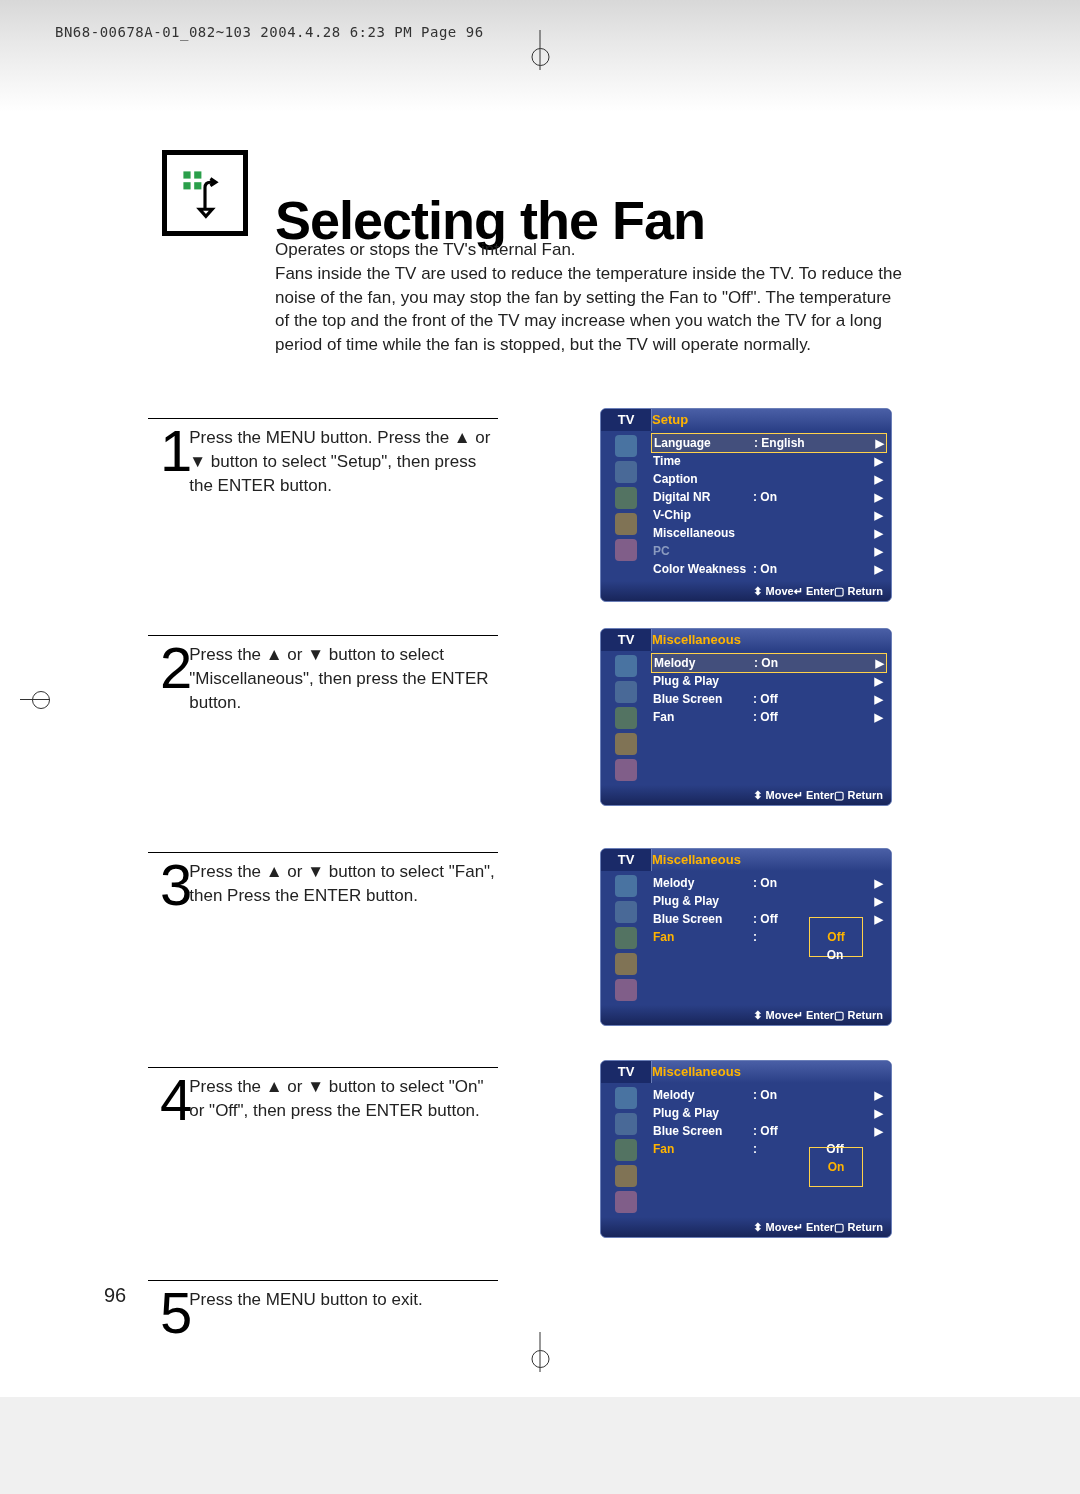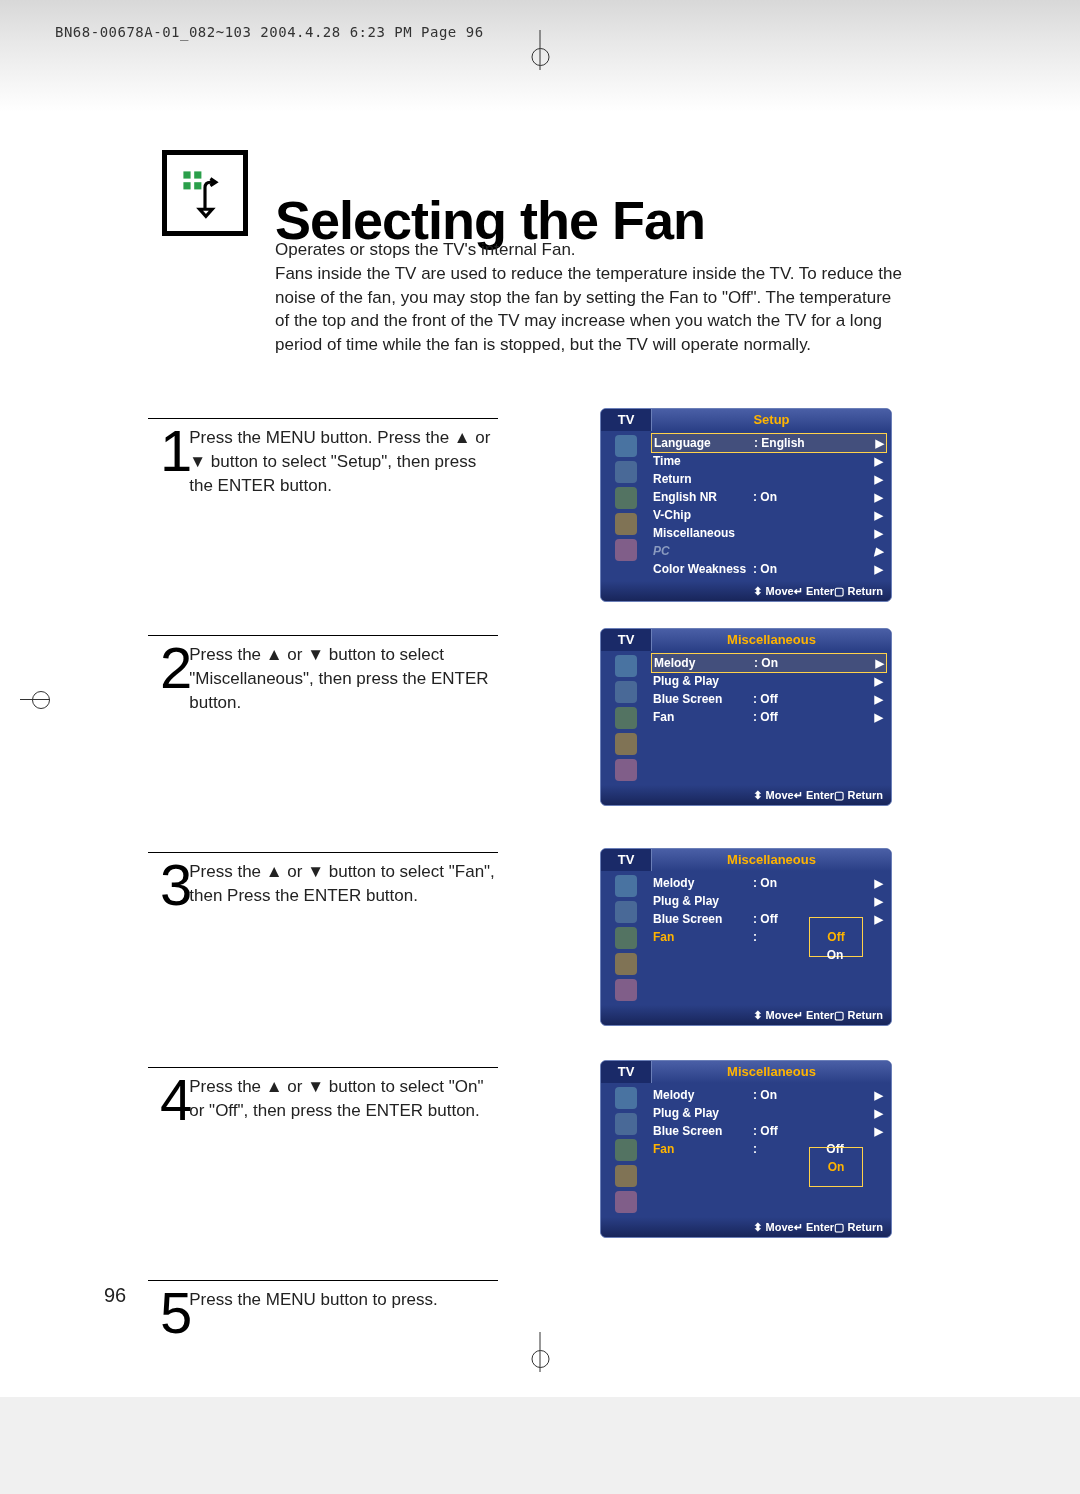--- a/index.html
+++ b/index.html
@@ -17,33 +17,33 @@
 .intro { position:absolute; top:238px; left:275px; width:635px; font-size:17px; color:#222; line-height:1.4; }
 .step-row { position:absolute; left:160px; width:335px; }
 .step-row.s1 { top:418px; } .step-row.s2 { top:635px; } .step-row.s3 { top:852px; } .step-row.s4 { top:1067px; } .step-row.s5 { top:1280px; }
 .step-line { border-top:1px solid #000; height:1px; width:350px; margin-bottom:6px; margin-left:-12px; }
 .step-num { font-size:58px; font-weight:200; color:#000; float:left; line-height:0.85; font-family:"Arial Narrow",Arial; letter-spacing:-3px; }
 .step-text { font-size:17px; color:#222; margin-left:22px; line-height:1.4; }
 .menu { position:absolute; left:600px; width:290px; background:#2a3f86; border:1px solid #6b7fb8; border-radius:6px; overflow:hidden; font-size:13px; color:#fff; }
 .menu.m1 { top:408px; } .menu.m2 { top:628px; } .menu.m3 { top:848px; } .menu.m4 { top:1060px; }
 .menu-head { display:flex; height:22px; background:linear-gradient(#3a4f96,#24347a); }
 .menu-tv { width:50px; background:#1a2a68; text-align:center; font-weight:bold; line-height:22px; border-right:1px solid #6b7fb8; font-size:13px; }
-.menu-title { flex:1; text-align:center; font-weight:bold; line-height:22px; color:#ffb400; background:linear-gradient(#4a5fa6,#2a3f86); }
+.menu-title { flex:1; text-align:left; font-weight:bold; line-height:22px; color:#ffb400; background:linear-gradient(#4a5fa6,#2a3f86); }
 .menu-body { display:flex; }
 .menu-icons { width:50px; padding:4px 0; display:flex; flex-direction:column; gap:4px; align-items:center; }
 .micon { width:22px; height:22px; border-radius:4px; opacity:0.65; }
 .micon.i1{background:#5a8faf}.micon.i2{background:#5a7f9f}.micon.i3{background:#6a8f4f}.micon.i4{background:#af8f3a}.micon.i5{background:#af6f8a}
 .menu-items { flex:1; padding:3px 6px 3px 2px; }
 .mrow { display:flex; height:18px; align-items:center; font-weight:bold; font-size:12px; position:relative; }
 .mrow.hl { border:1.5px solid #ffd24a; background:rgba(255,200,60,0.12); margin:-1px -2px; padding:0 2px; }
 .mlabel { width:100px; }
 .mval { width:60px; }
 .marrow { position:absolute; right:2px; color:#fff; font-size:11px; }
 .mrow.yellow .mlabel { color:#ffb400; }
-.mrow.grey { color:#8a9abf;font-style:italic; }
+.mrow.grey { color:#8a9abf; }
 .optbox { width:48px; text-align:center; padding:12px 2px; margin-left:-4px; }
 .optbox.sel { border:1.5px solid #ffd24a; color:#ffb400; }
 .menu-foot { display:flex; height:20px; background:linear-gradient(#2a3f86,#18255a); justify-content:flex-end; padding-right:8px; align-items:center; font-size:11px; font-weight:bold; }
 .fitem { display:flex; align-items:center; gap:3px; }
 .page-num { position:absolute; bottom:90px; left:104px; font-size:20px; color:#222; }
 </style>
 </head>
 <body>
 
 <div class="page">
@@ -81,21 +81,21 @@
       <div class="step-text">Press the ▲ or ▼ button to select "Fan", then Press the ENTER button.</div>
     </div>
   <div class="step-row s4">
       <div class="step-line"></div>
       <div class="step-num">4</div>
       <div class="step-text">Press the ▲ or ▼ button to select "On" or "Off", then press the ENTER button.</div>
     </div>
   <div class="step-row s5">
       <div class="step-line"></div>
       <div class="step-num">5</div>
-      <div class="step-text">Press the MENU button to press.</div>
+      <div class="step-text">Press the MENU button to exit.</div>
     </div>
 
   <div class="menu m1" id="menu1">
       <div class="menu-head">
         <div class="menu-tv">TV</div>
         <div class="menu-title">Setup</div>
       </div>
       <div class="menu-body">
         <div class="menu-icons">
           <div class="micon i1"></div>
@@ -109,26 +109,26 @@
             <span class="mlabel">Language</span>
             <span class="mval">: English</span>
             <span class="marrow">▶</span>
           </div>
           <div class="mrow">
             <span class="mlabel">Time</span>
             <span class="mval"></span>
             <span class="marrow">▶</span>
           </div>
           <div class="mrow">
-            <span class="mlabel">Return</span>
-            <span class="mval"></span>
-            <span class="marrow">▶</span>
-          </div>
-          <div class="mrow">
-            <span class="mlabel">English NR</span>
+            <span class="mlabel">Caption</span>
+            <span class="mval"></span>
+            <span class="marrow">▶</span>
+          </div>
+          <div class="mrow">
+            <span class="mlabel">Digital NR</span>
             <span class="mval">: On</span>
             <span class="marrow">▶</span>
           </div>
           <div class="mrow">
             <span class="mlabel">V-Chip</span>
             <span class="mval"></span>
             <span class="marrow">▶</span>
           </div>
           <div class="mrow">
             <span class="mlabel">Miscellaneous</span>

